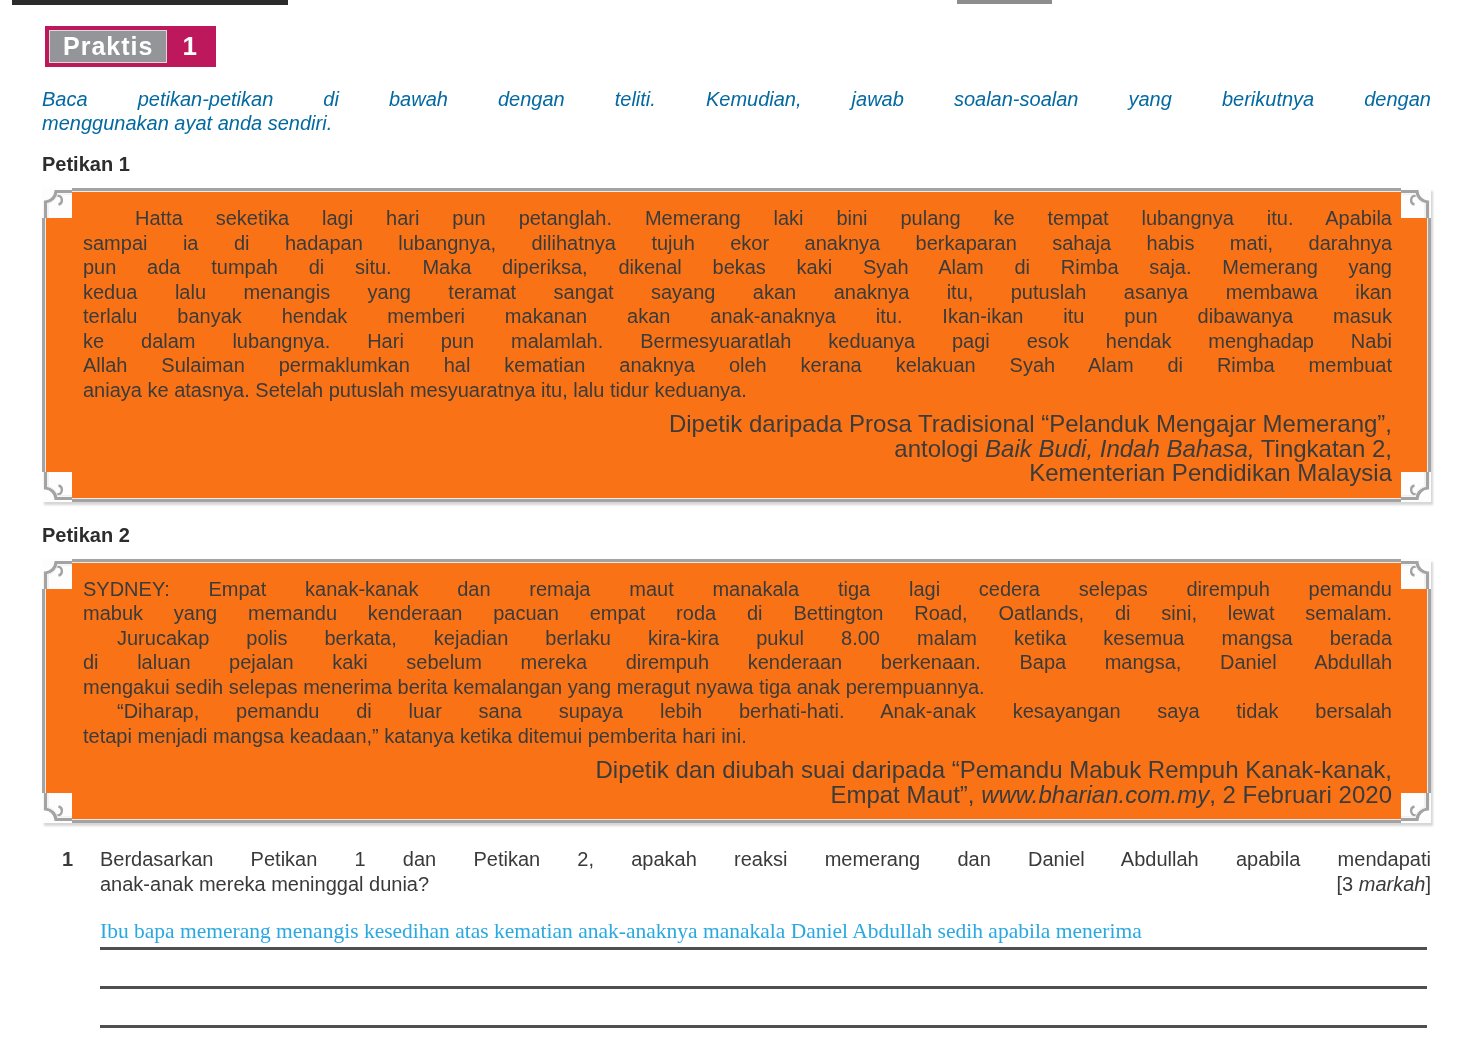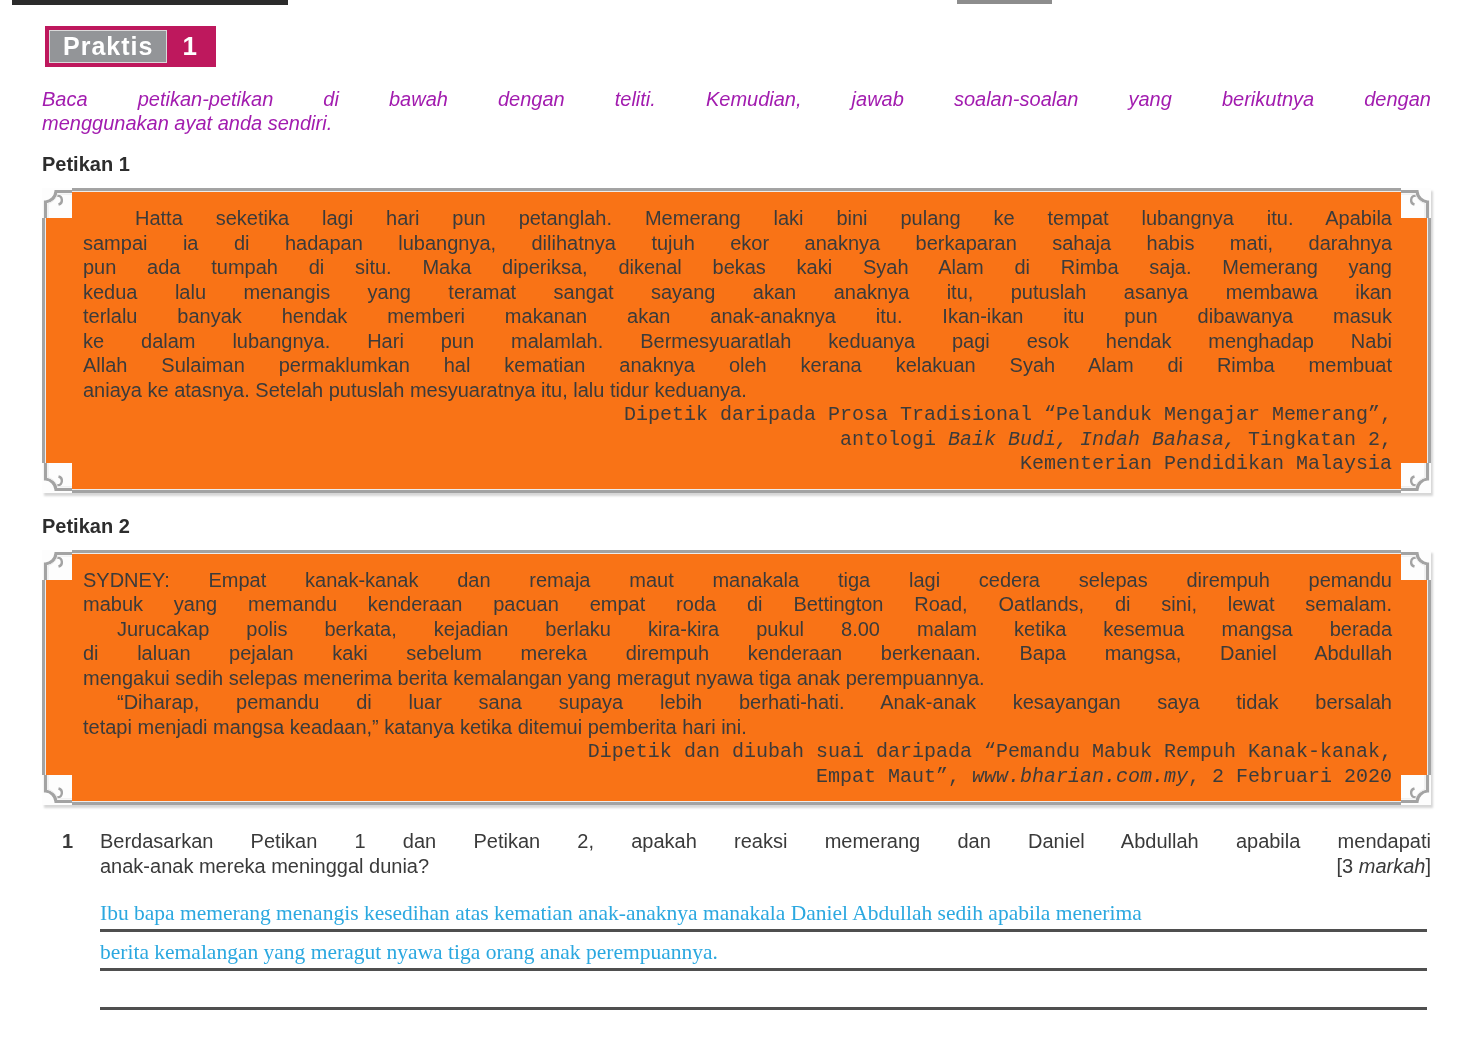--- a/index.html
+++ b/index.html
@@ -12,41 +12,41 @@
   .frag-right{left:957px;width:95px;height:4px;background:#8d8d8d;}
 
   .content{padding:0 38px 0 42px;}
 
   
   .badge{display:inline-flex;align-items:stretch;background:#be185d;padding:4px;margin:26px 0 0 3px;}
   .badge-label{background:#939598;border:1px solid #d9d9d9;color:#fff;font-weight:bold;
     font-size:25px;line-height:29px;padding:1px 13px;letter-spacing:1px;}
   .badge-num{color:#fff;font-weight:bold;font-size:26px;line-height:31px;padding:1px 15px;}
 
-  .instruction{margin-top:20px;font-style:italic;font-size:20px;line-height:24px;color:#a21caf;}
+  .instruction{margin-top:20px;font-style:italic;font-size:20px;line-height:24px;color:#0369a1;}
   .jl{text-align:justify;text-align-last:justify;}
 
   .section-heading{margin-top:18px;font-weight:bold;font-size:20px;color:#2d2d2d;}
 
   
   .frame{position:relative;margin-top:12px;background:#f97316;
     border:3px solid #a3a3a3;box-shadow:inset 0 0 0 1px #ececec, 2px 3px 2px rgba(0,0,0,0.16);
     padding:15px 36px 13px 38px;}
   .corner{position:absolute;width:30px;height:30px;}
   .corner.tl{left:-3px;top:-3px;}
   .corner.tr{right:-3px;top:-3px;transform:scaleX(-1);}
   .corner.bl{left:-3px;bottom:-3px;transform:scaleY(-1);}
   .corner.br{right:-3px;bottom:-3px;transform:scale(-1,-1);}
 
   .passage-line{font-size:20px;line-height:24.5px;color:#3b3b3b;white-space:nowrap;}
   .jl.passage-line{white-space:normal;}
   .indent-lg{text-indent:52px;}
   .indent-sm{text-indent:34px;}
   .pl-last{text-align:left;}
-  .attribution{margin-top:1px;text-align:right;font-size:20px;line-height:24.5px;color:#3b3b3b;font-family:Liberation Mono, monospace;}
+  .attribution{margin-top:10px;text-align:right;font-size:24px;line-height:24.5px;color:#3b3b3b;}
   .it{font-style:italic;}
 
   
   .question{margin-top:24px;display:flex;}
   .q-num{width:38px;padding-left:20px;box-sizing:content-box;font-weight:bold;font-size:20px;line-height:25px;flex:0 0 auto;}
   .q-body{flex:1;font-size:20px;line-height:25px;color:#3a3a3a;}
   .q-line2{display:flex;justify-content:space-between;}
   .marks{white-space:nowrap;}
 
   
@@ -173,18 +173,17 @@
       <div class="q-line2">
         <span>anak-anak mereka meninggal dunia?</span>
         <span class="marks"><span>[3 </span><span class="it">markah</span><span>]</span></span>
       </div>
     </div>
   </div>
 
   
   <div class="answers">
     <div class="ans-line">Ibu bapa memerang menangis kesedihan atas kematian anak-anaknya manakala Daniel Abdullah sedih apabila menerima</div>
-    <div class="ans-line">berita kemalangan yang meragut nyawa tiga orang anak perempuannya.</div>
     <div class="ans-line"></div>
     <div class="ans-line"></div>
   </div>
 
 </div>
 
 </body></html>

